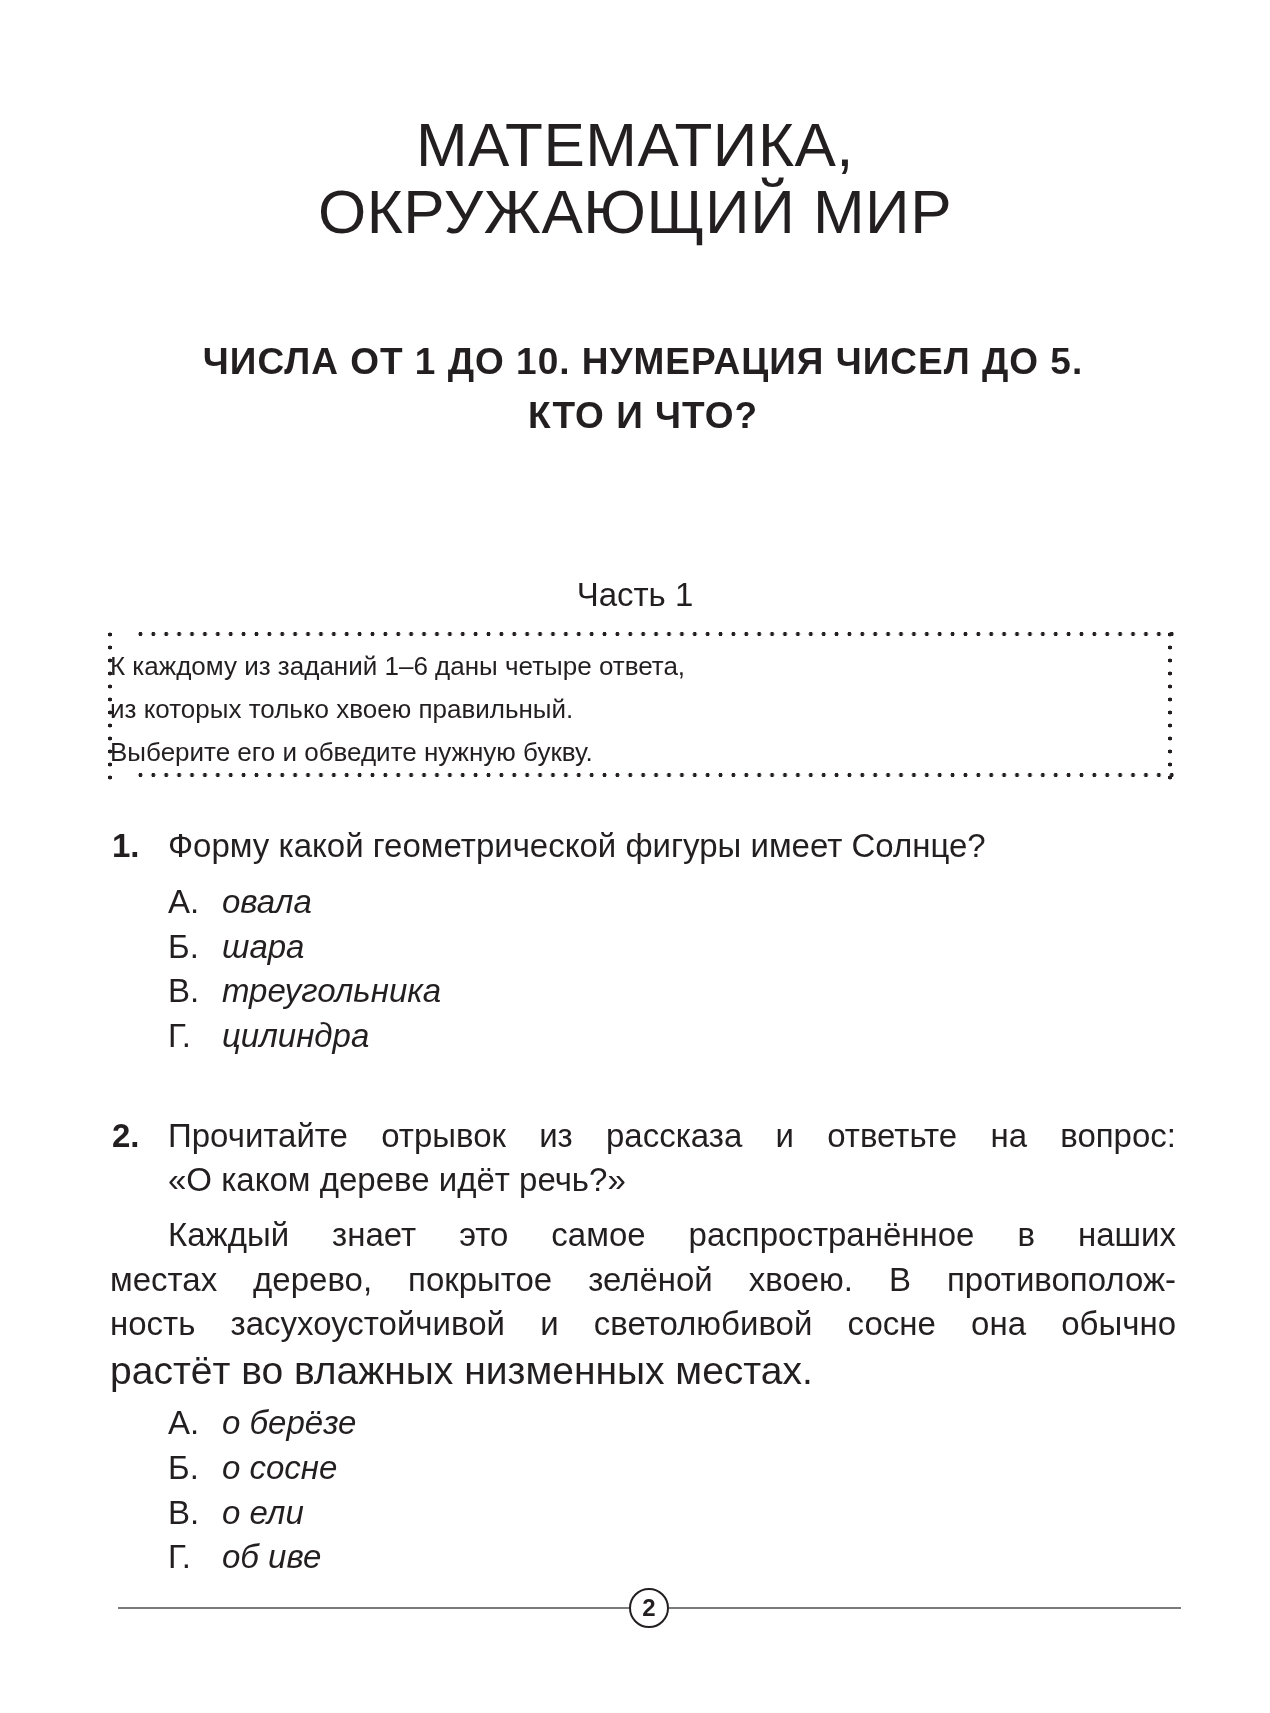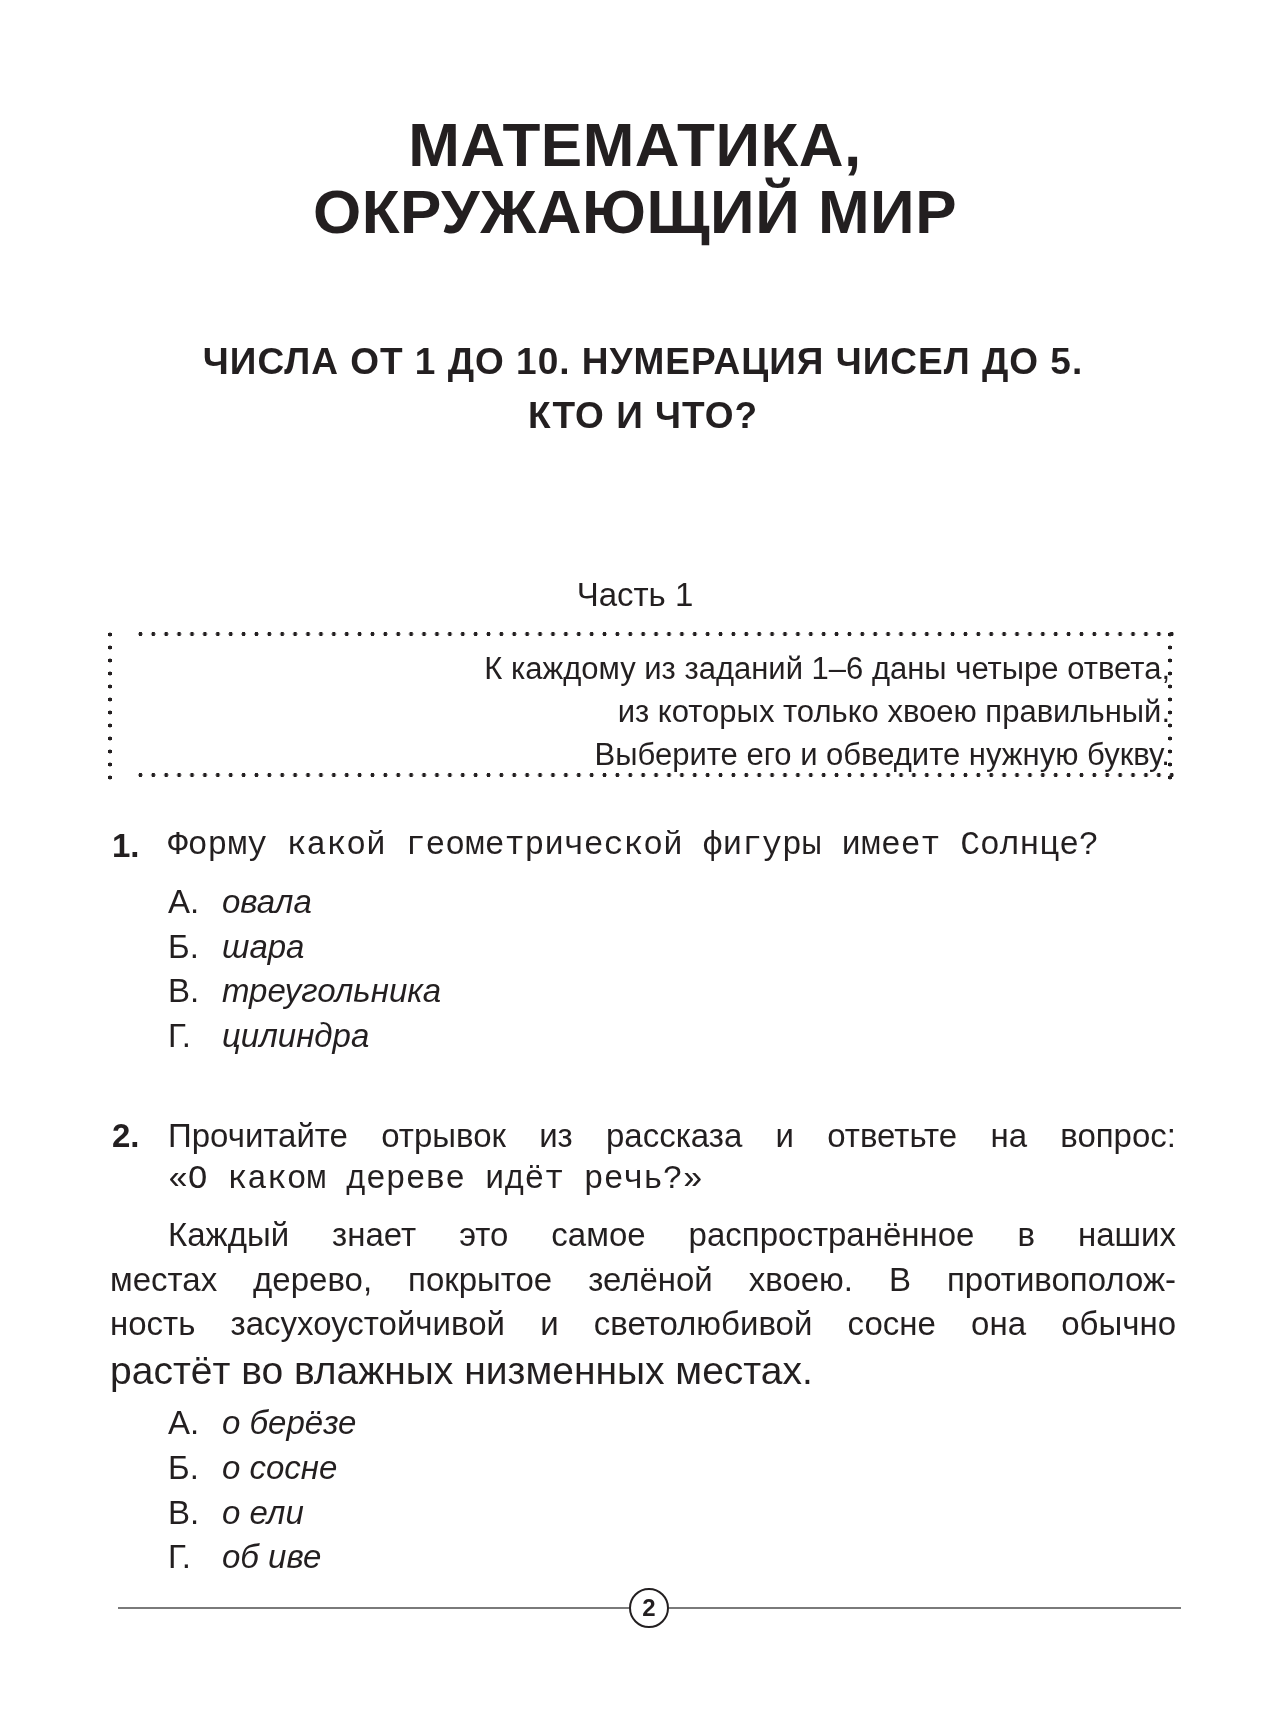--- a/index.html
+++ b/index.html
@@ -1,30 +1,30 @@
 <!DOCTYPE html>
 <html><head>
 <meta charset="utf-8">
 <style>
   html, body { margin: 0; padding: 0; background: #ffffff; }
   body { width: 1270px; height: 1713px; position: relative; overflow: hidden;
          font-family: "Liberation Sans", sans-serif; color: #231f20; }
   .abs { position: absolute; white-space: nowrap; }
-  .title { left: 0; width: 1270px; text-align: center; font-weight: bold; font-size: 62px; line-height: 1; letter-spacing: 0.5px; }
+  .title { left: 0; width: 1270px; text-align: center; font-weight: normal; font-size: 62px; line-height: 1; letter-spacing: 0.5px; }
   .subtitle { left: 110px; width: 1066px; text-align: center; font-weight: bold; font-size: 37px; line-height: 1; letter-spacing: 1px; }
   .part { left: 0; width: 1270px; text-align: center; font-weight: normal; font-size: 33px; line-height: 1; }
   .dot-row { position: absolute; height: 4px;
              background-image: radial-gradient(circle, #231f20 1.8px, transparent 2.2px);
              background-size: 12.9px 4px; background-repeat: repeat-x; }
   .dot-col { position: absolute; width: 4px;
              background-image: radial-gradient(circle, #231f20 1.8px, transparent 2.2px);
              background-size: 4px 13px; background-repeat: repeat-y; }
-  .instr-line { left: 110px; width: 1060px; text-align: right; font-size: 31px; line-height: 1; }
+  .instr-line { left: 110px; width: 1060px; text-align: left; font-size: 26px; line-height: 1; }
   .qnum { font-weight: bold; font-size: 33px; line-height: 1; left: 112px; }
-  .qtext { font-size: 33px; line-height: 1; left: 168px; font-family: Liberation Mono, monospace; }
+  .qtext { font-size: 33px; line-height: 1; left: 168px; }
   .justify { left: 110px; width: 1066px; font-size: 33px; line-height: 1; text-align: justify; text-align-last: justify; white-space: normal; }
   .justify.indent { left: 168px; width: 1008px; }
   .last-line { left: 110px; font-size: 39px; line-height: 1; }
   .ans-letter { font-size: 33px; line-height: 1; left: 168px; }
   .ans-text { font-size: 33px; line-height: 1; left: 222px; font-style: italic; }
   .footer-line { position: absolute; top: 1607px; height: 2px; background: #7a7a7a; }
   .page-circle { position: absolute; left: 629px; top: 1588px; width: 40px; height: 40px;
                  border: 2px solid #231f20; border-radius: 50%; box-sizing: border-box;
                  display: flex; align-items: center; justify-content: center;
                  font-weight: bold; font-size: 24px; background: #fff; }

